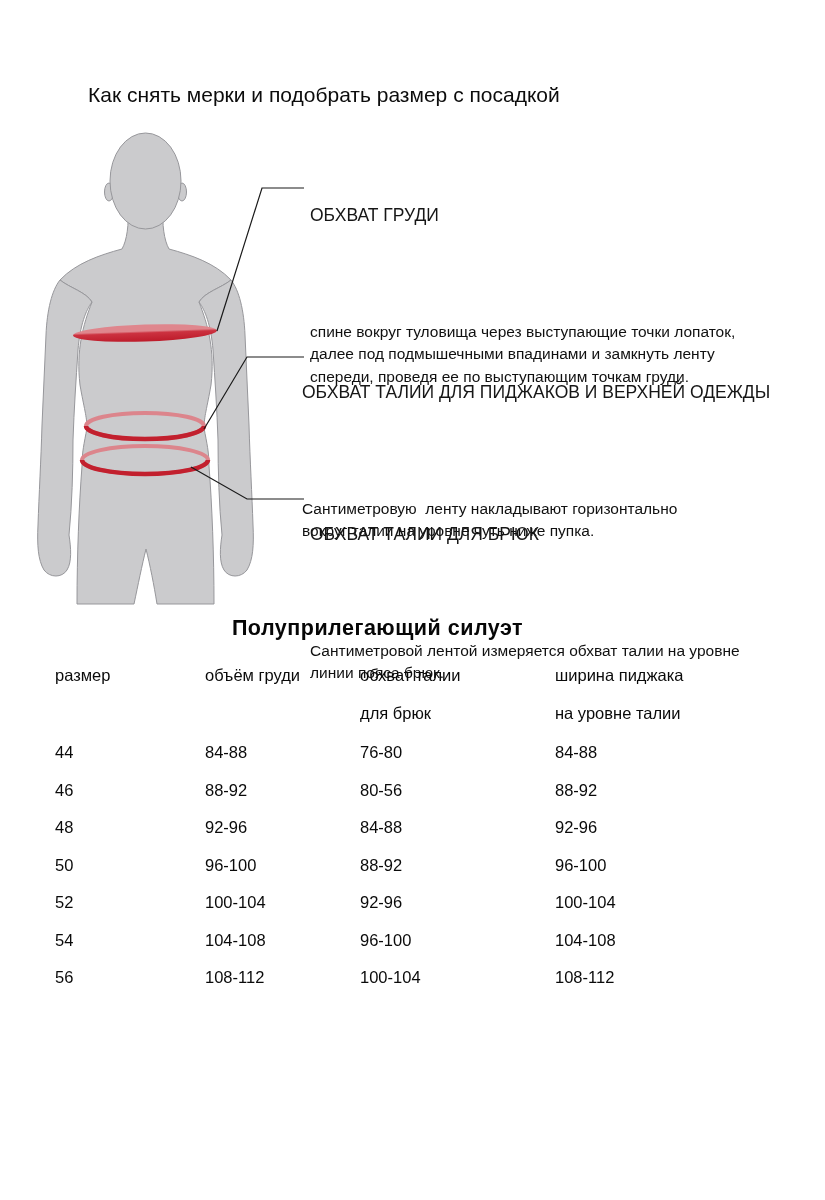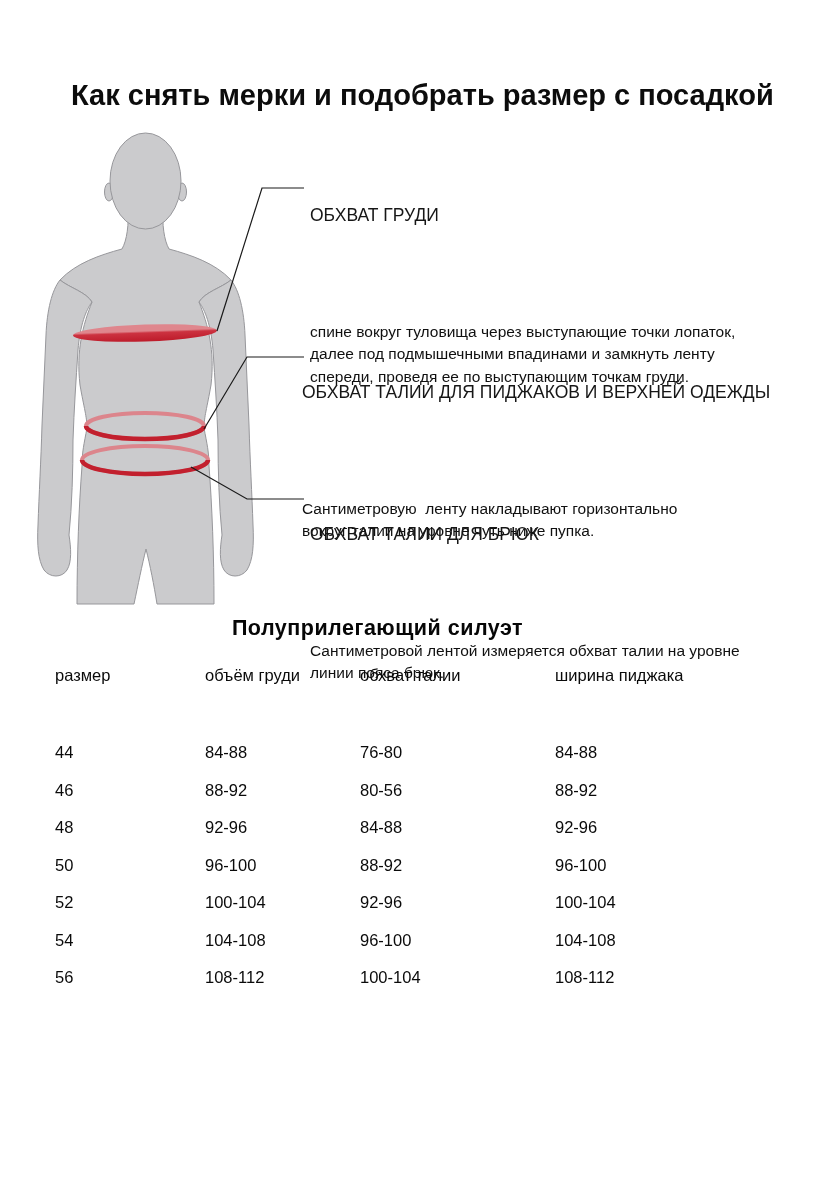--- a/index.html
+++ b/index.html
@@ -1,19 +1,19 @@
 <!DOCTYPE html>
 <html><head>
 <meta charset="utf-8">
 <style>
   html,body{margin:0;padding:0;background:#fff;}
   #page{position:relative;width:825px;height:1200px;background:#ffffff;overflow:hidden;
         font-family:"Liberation Sans", sans-serif;color:#111;}
-  #page-title{position:absolute;left:71px;top:78px;font-size:29px;line-height:34px;
-        color:#0c0c0c;white-space:pre;font-weight:bold;}
+  #page-title{position:absolute;left:88px;top:78px;font-size:21px;line-height:34px;
+        color:#0c0c0c;white-space:pre;}
   #figure-svg{position:absolute;left:0;top:0;width:825px;height:1200px;pointer-events:none;}
   .sec{position:absolute;white-space:pre;}
   .sec-heading{font-size:17.5px;line-height:22px;color:#161616;white-space:pre;}
   .sec-lines{margin-top:5px;}
   .sec-line{font-size:15.5px;line-height:22.4px;color:#101010;white-space:pre;}
   #sec-chest{left:310px;top:168px;}
   #sec-waist-jacket{left:302px;top:345px;}
   #sec-waist-trousers{left:310px;top:487px;}
   #table-title{position:absolute;left:0;top:616px;width:755px;text-align:center;
         font-size:21.5px;font-weight:bold;color:#060606;letter-spacing:.5px;}
@@ -140,20 +140,26 @@
   </div>
 
   <div id="table-title">Полуприлегающий силуэт</div>
 
   <div class="tbl-grid" id="tbl-head-1">
     <div class="tbl-cell">размер</div>
     <div class="tbl-cell">объём груди</div>
     <div class="tbl-cell">обхват талии</div>
     <div class="tbl-cell">ширина пиджака</div>
   </div>
+  <div class="tbl-grid" id="tbl-head-2">
+    <div class="tbl-cell"></div>
+    <div class="tbl-cell"></div>
+    <div class="tbl-cell">для брюк</div>
+    <div class="tbl-cell">на уровне талии</div>
+  </div>
 
   <div id="tbl-body">
 
       <div class="tbl-row">
         <div class="tbl-cell">44</div>
         <div class="tbl-cell">84-88</div>
         <div class="tbl-cell">76-80</div>
         <div class="tbl-cell">84-88</div>
       </div>
 

